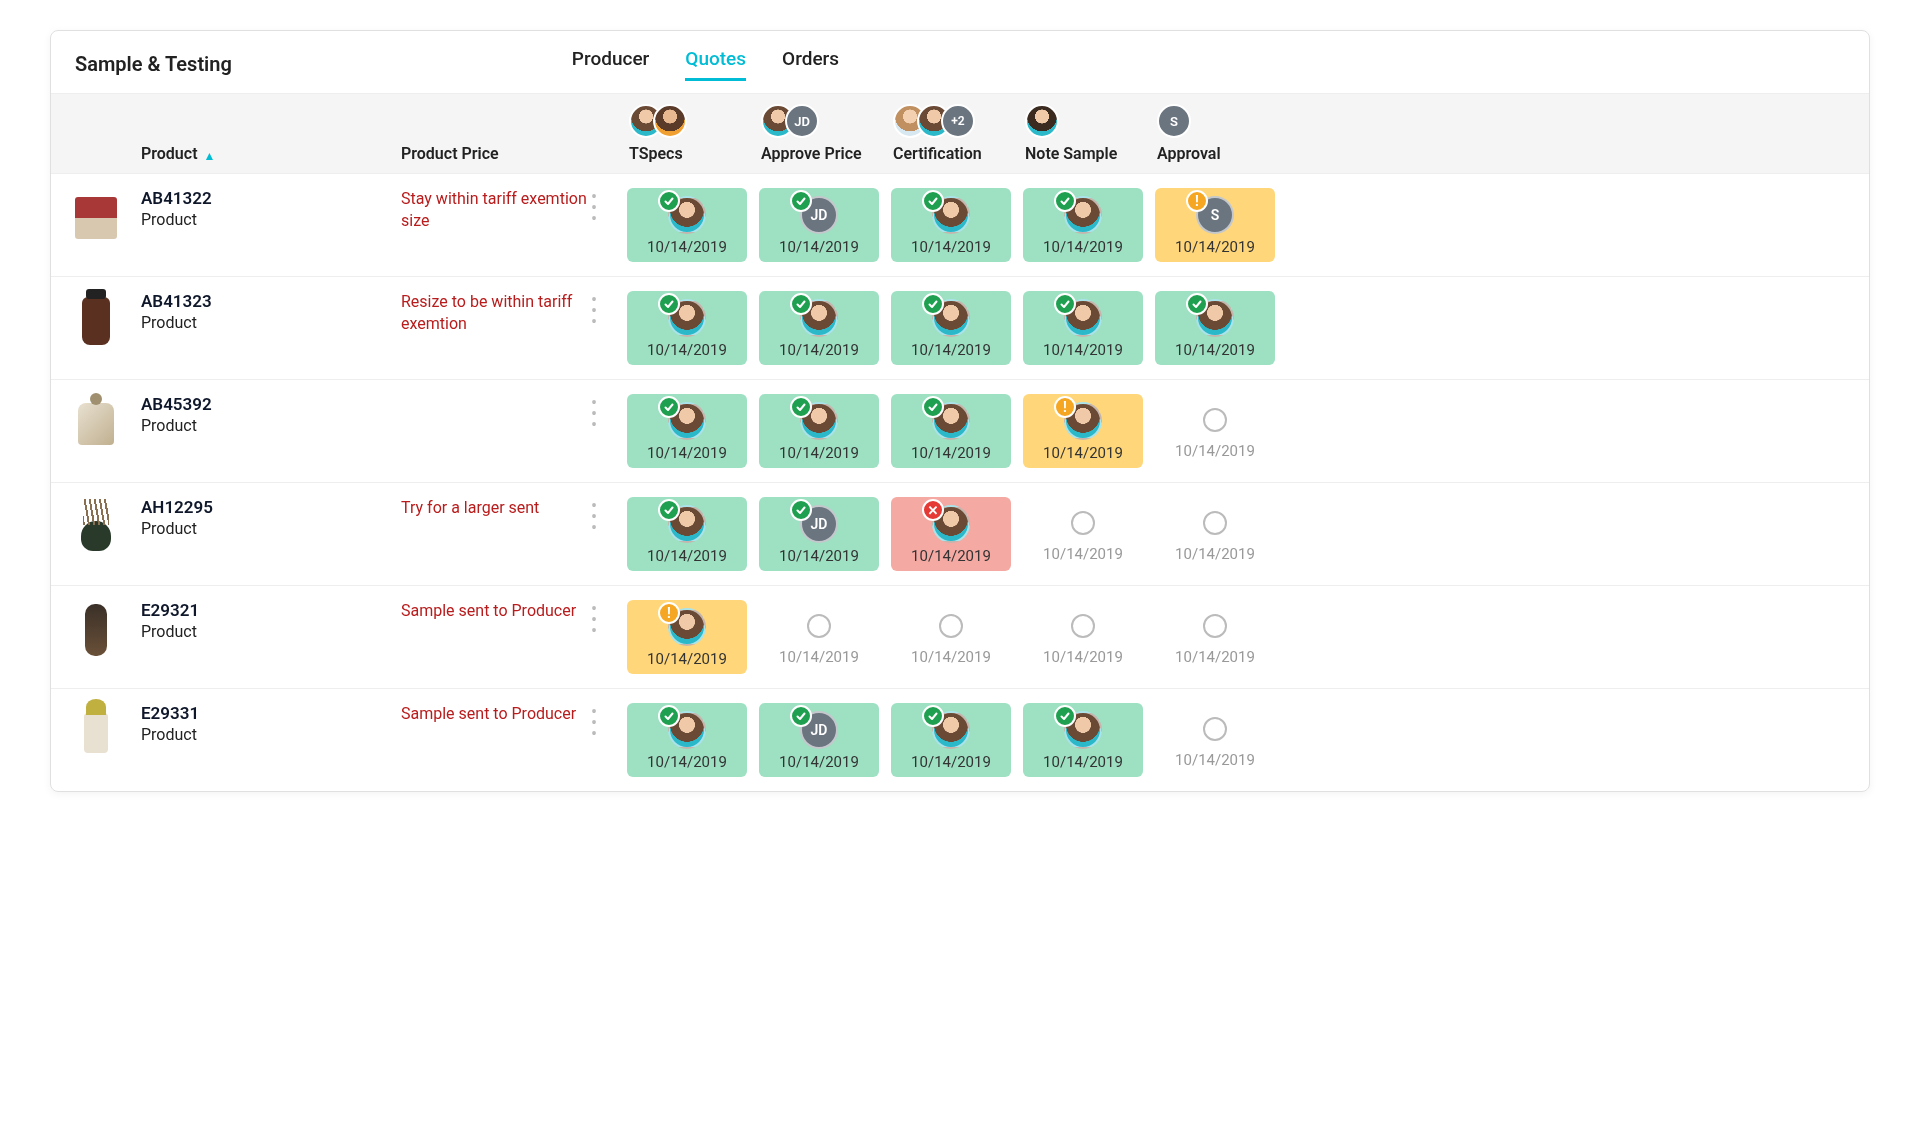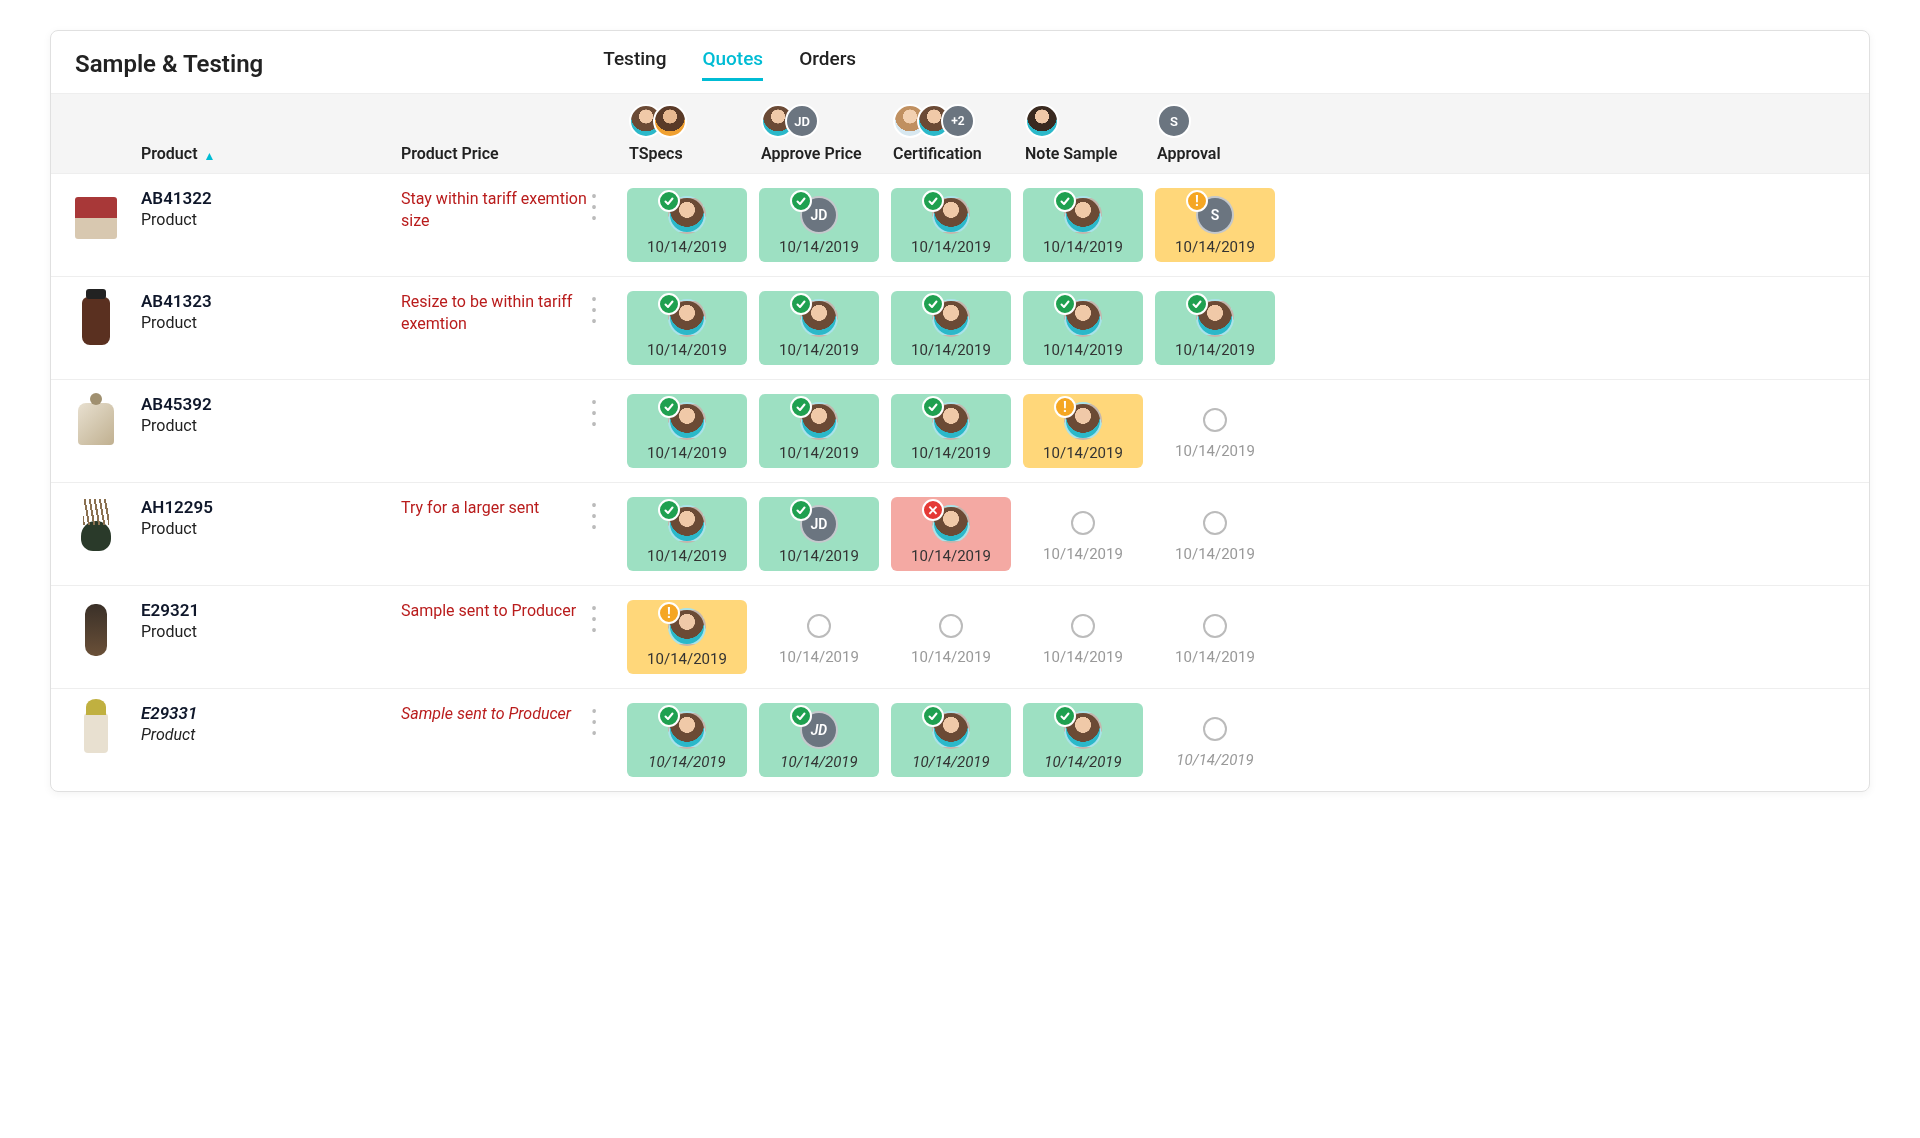--- a/index.html
+++ b/index.html
@@ -1,19 +1,19 @@
 <!DOCTYPE html>
 <html><head>
 <meta charset="utf-8">
 <style>
 * { box-sizing: border-box; margin: 0; padding: 0; }
 body { font-family: -apple-system, BlinkMacSystemFont, "Segoe UI", Roboto, Helvetica, Arial, sans-serif; background: #fff; padding: 30px 50px; }
 .panel { border: 1px solid #e0e0e0; border-radius: 8px; overflow: hidden; box-shadow: 0 2px 8px rgba(0,0,0,0.05); }
 .topbar { display: flex; align-items: center; padding: 16px 24px 12px; }
-.title { font-size: 24px; font-weight: 600; color: #222; flex: 0 0 auto; }
+.title { font-size: 20px; font-weight: 600; color: #222; flex: 0 0 auto; }
 .tabs { display: flex; gap: 36px; margin-left: 340px; }
 .tab { font-size: 19px; font-weight: 500; color: #222; padding-bottom: 8px; cursor: pointer; }
 .tab.active { color: #00bcd4; border-bottom: 3px solid #00bcd4; text-align: right; }
 .header-row { display: flex; background: #f5f5f5; border-top: 1px solid #eee; border-bottom: 1px solid #eee; padding: 10px 0 10px 0; align-items: flex-end; }
 .col-thumb { width: 90px; flex: 0 0 90px; }
 .col-product { width: 260px; flex: 0 0 260px; padding-left: 0; }
 .col-note { width: 190px; flex: 0 0 190px; }
 .col-menu { width: 30px; flex: 0 0 30px; }
 .col-status { width: 132px; flex: 0 0 132px; text-align: center; }
 .header-label { font-size: 16px; font-weight: 600; color: #222; }
@@ -24,21 +24,21 @@
 .av-stack .av:first-child { margin-left: 0; }
 .av { width: 34px; height: 34px; border-radius: 50%; border: 2px solid #fff; display: flex; align-items: center; justify-content: center; font-size: 13px; font-weight: 600; color: #fff; }
 .av.photo1 { background: radial-gradient(circle at 50% 35%, #f0c9a8 0%, #f0c9a8 28%, #6b4a35 29%, #6b4a35 60%, #2bb8c9 61%); }
 .av.photo2 { background: radial-gradient(circle at 50% 35%, #e8b890 0%, #e8b890 28%, #5a3a28 29%, #5a3a28 60%, #f0a030 61%); }
 .av.photo3 { background: radial-gradient(circle at 50% 35%, #f2d0b0 0%, #f2d0b0 28%, #c09060 29%, #c09060 60%, #d8e8f0 61%); }
 .av.photo4 { background: radial-gradient(circle at 50% 35%, #f0c9a8 0%, #f0c9a8 28%, #3a2a20 29%, #3a2a20 60%, #2bb8c9 61%); }
 .av.initials { background: #6b7580; }
 .av.count { background: #6b7580; font-size: 12px; }
 .col-status .header-label { text-align: left; padding-left: 8px; display: block; }
 .row { display: flex; border-bottom: 1px solid #eee; padding: 14px 0; align-items: flex-start; }
-.row:last-child { border-bottom: none; font-style: italic; }
+.row:last-child { border-bottom: none; }
 .thumb { width: 50px; height: 60px; margin: 0 auto; border-radius: 4px; display: flex; align-items: center; justify-content: center; }
 .sku { color: #0f172a; font-size: 17px; font-weight: 600; cursor: pointer; }
 .prod-sub { color: #222; font-size: 16px; margin-top: 2px; }
 .note-text { color: #b91c1c; font-size: 16px; line-height: 1.35; }
 .menu-dots { color: #bbb; font-size: 18px; cursor: pointer; line-height: 0.6; padding-top: 4px; }
 .status-card { margin: 0 6px; border-radius: 6px; padding: 8px 6px 6px; position: relative; min-height: 64px; display: flex; flex-direction: column; align-items: center; justify-content: flex-start; }
 .status-card.green { background: #9de0c2; }
 .status-card.yellow { background: #ffd77a; }
 .status-card.red { background: #f4a9a3; }
 .status-card.empty { background: transparent; }
@@ -67,21 +67,21 @@
 .pt-mini::before { content:''; position:absolute; top:-14px; left:2px; width:20px; height:16px; background:#c0b040; border-radius:50% 50% 0 0; }
 </style>
 </head>
 <body>
 
 <div class="panel">
 
   <div class="topbar">
     <div class="title">Sample &amp; Testing</div>
     <div class="tabs" id="tabs">
-        <div class="tab">Testing</div>
+        <div class="tab">Producer</div>
         <div class="tab active">Quotes</div>
         <div class="tab">Orders</div>
       </div>
   </div>
 
   <div class="header-row">
     <div class="col-thumb"></div>
     <div class="col-product" style="display:flex;align-items:flex-end;">
       <span class="header-label">Product</span>
       <span class="sort-caret">▲</span>

